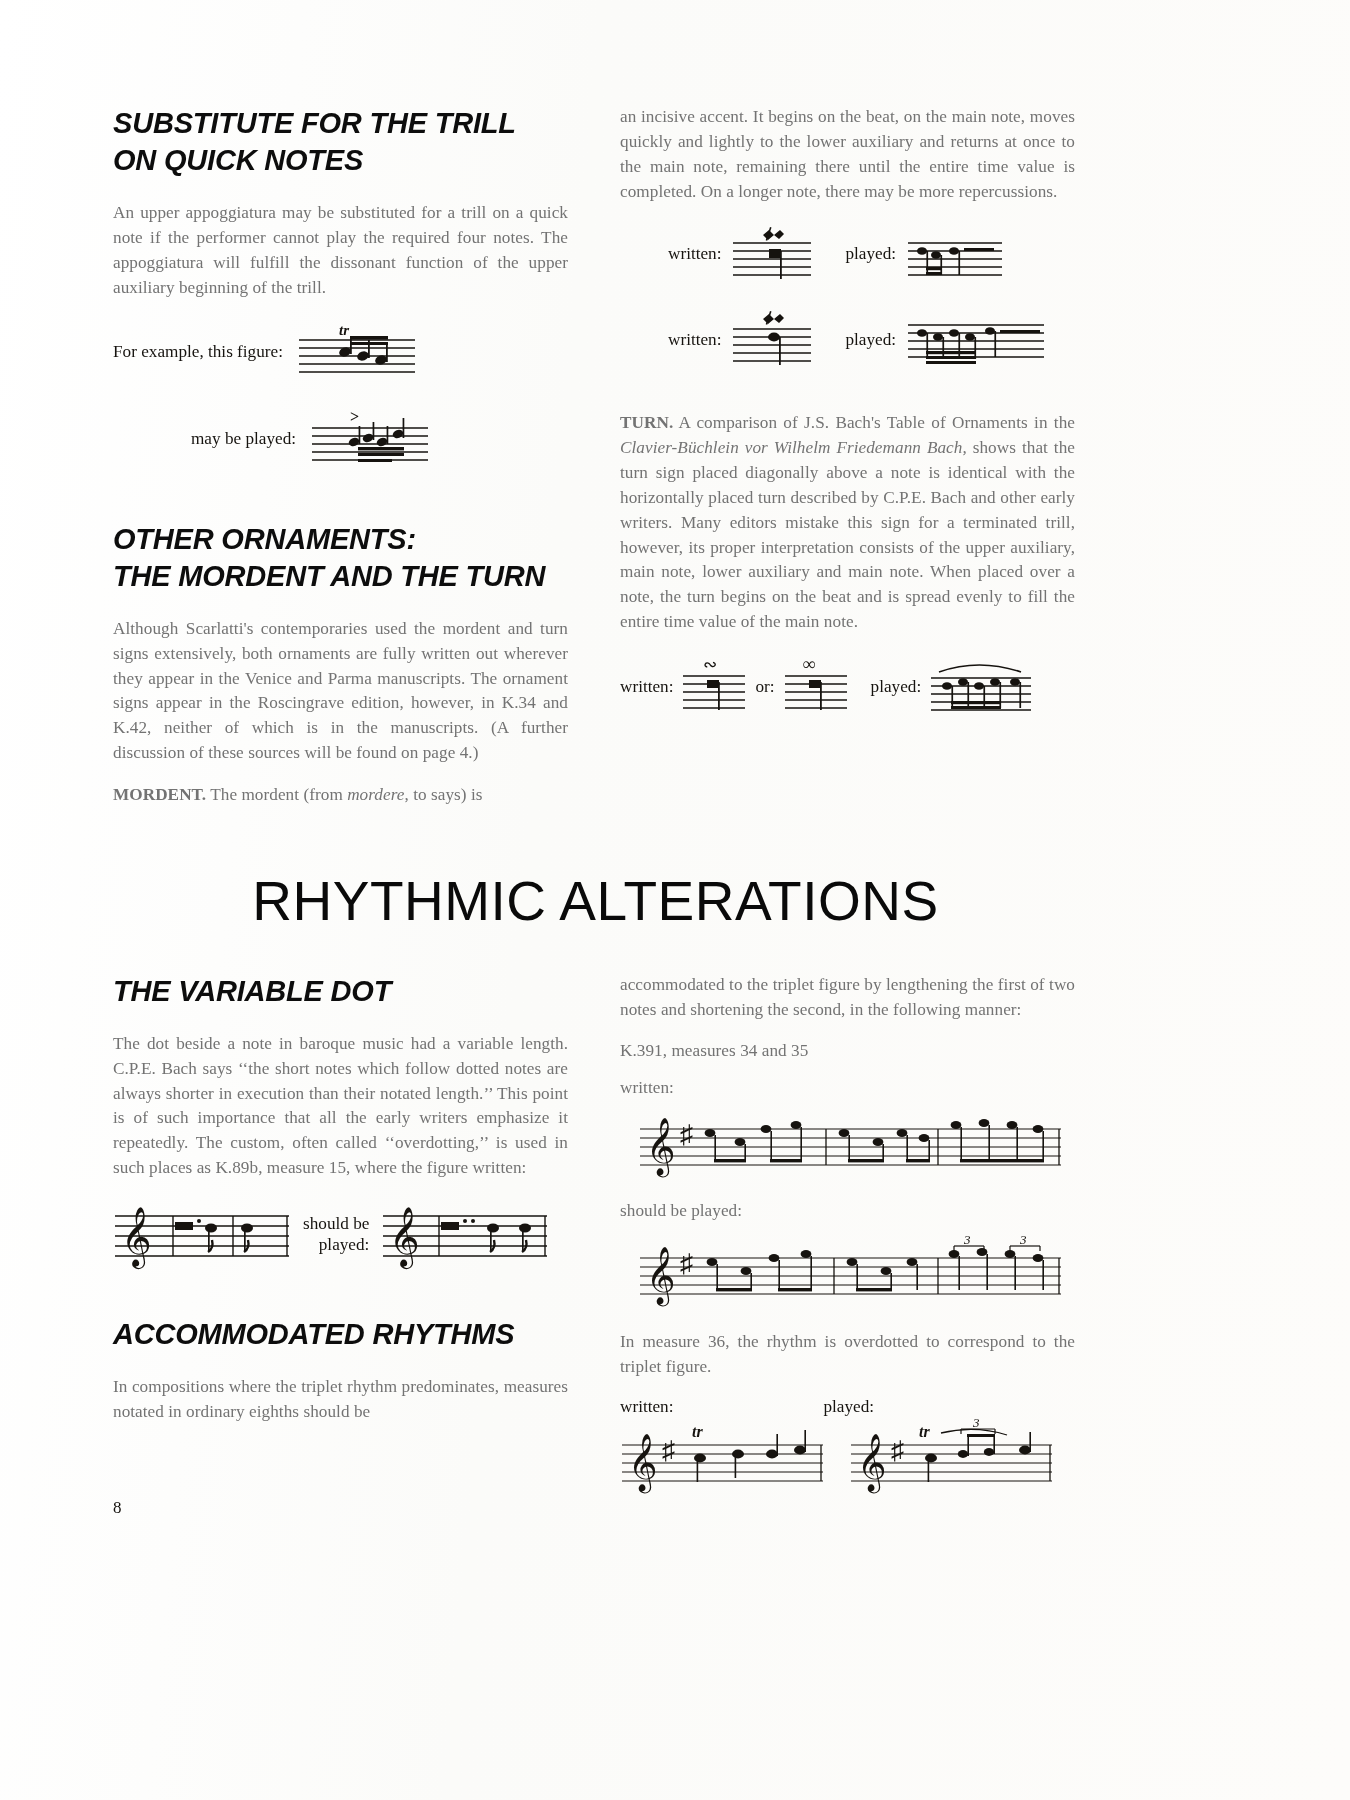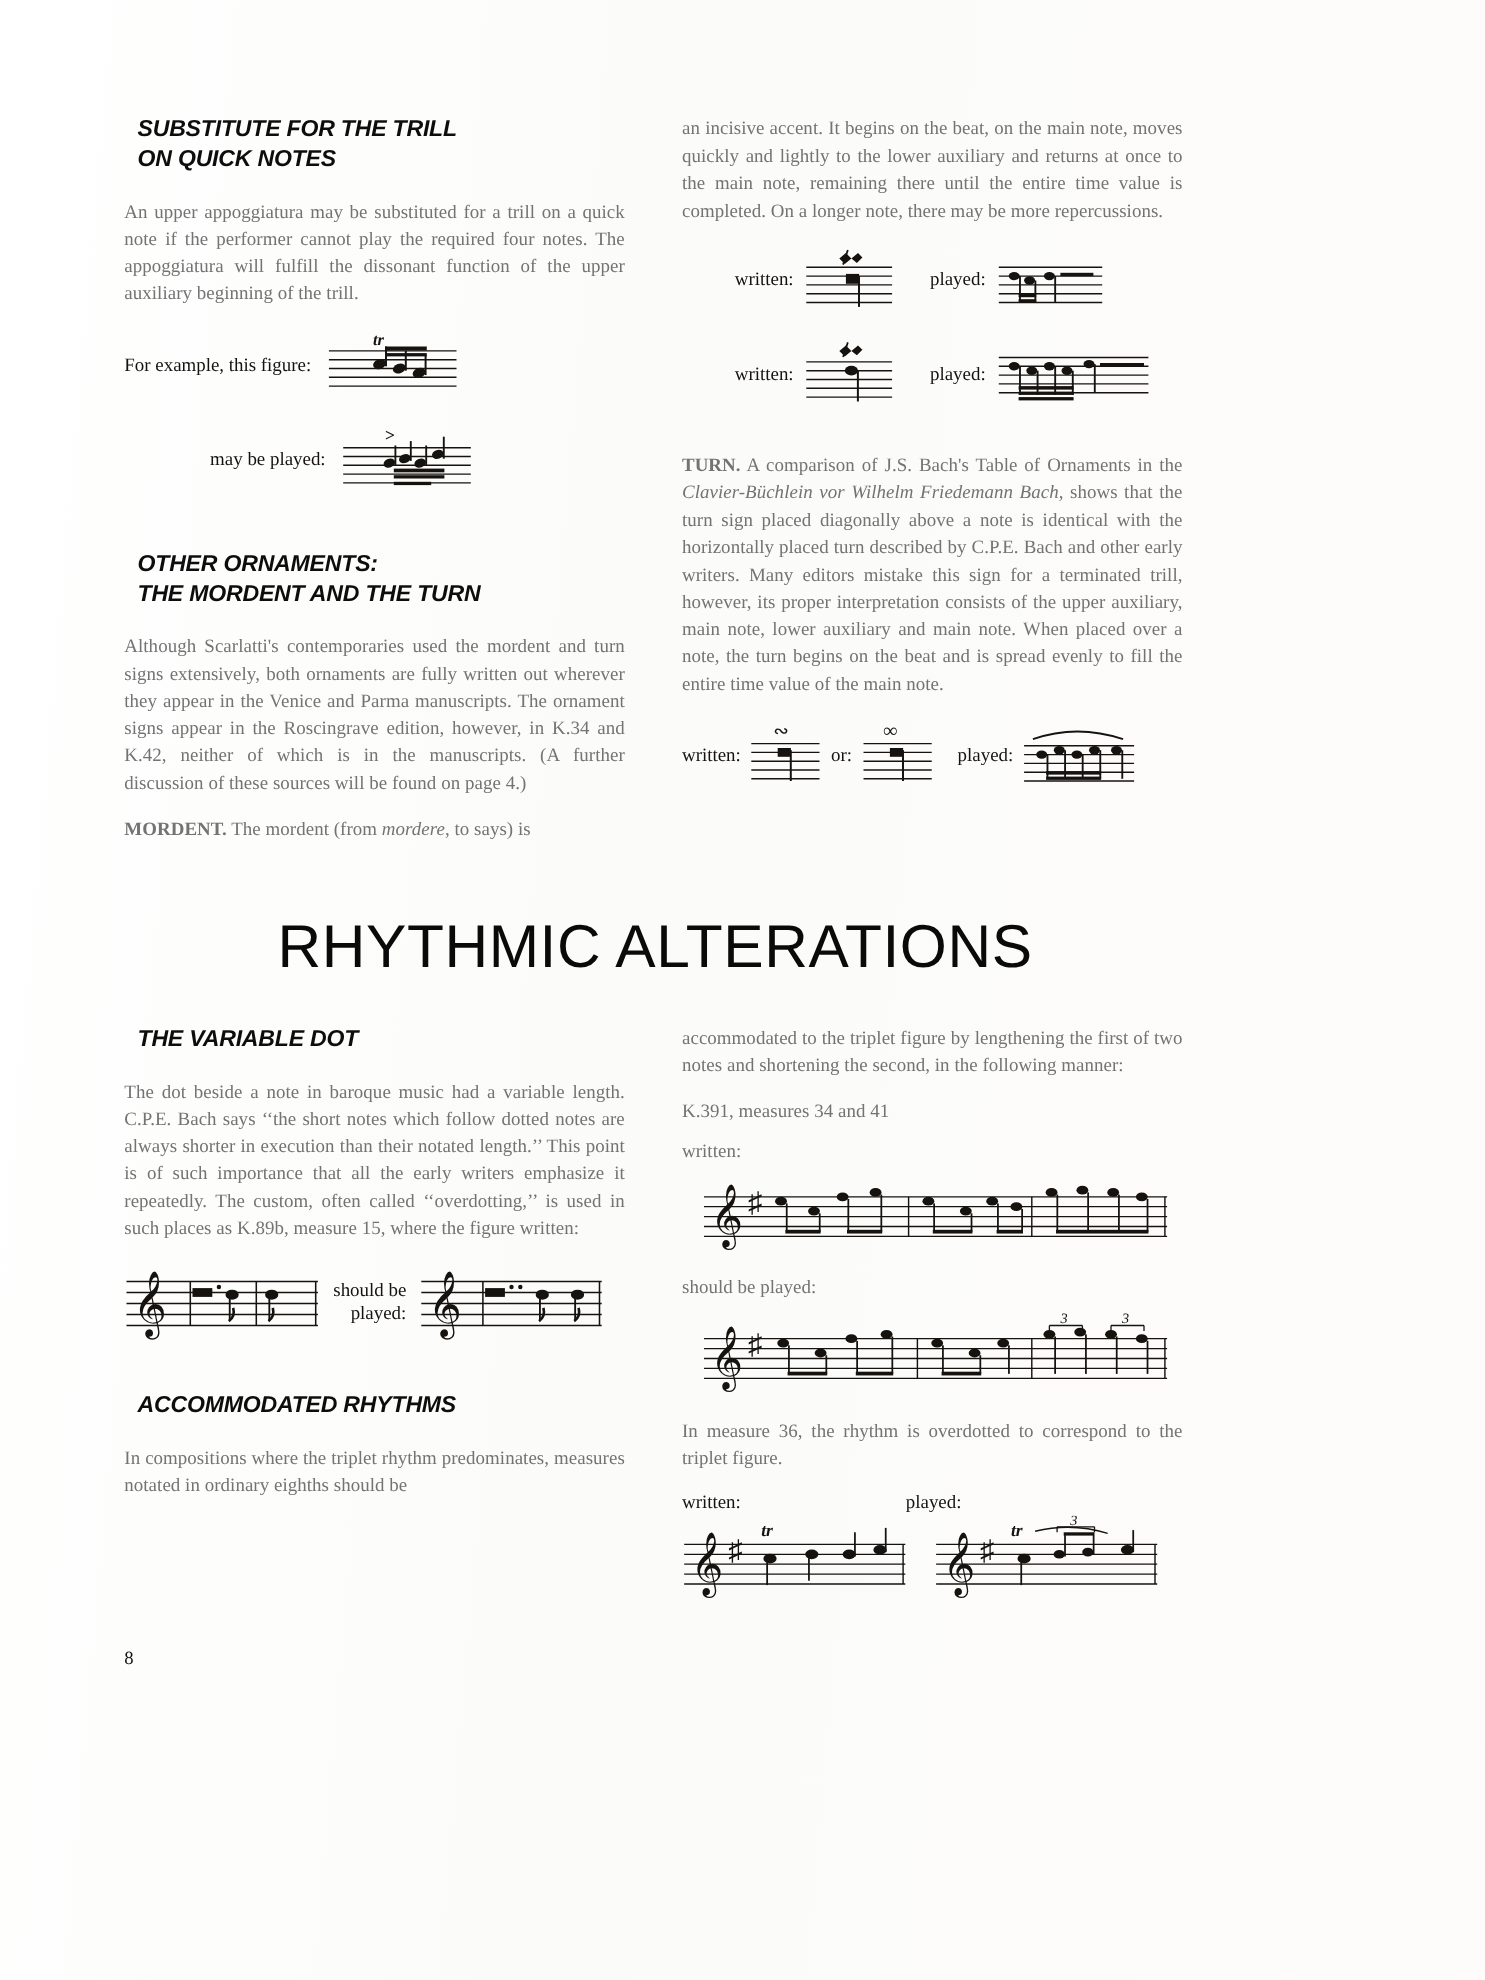--- a/index.html
+++ b/index.html
@@ -41,24 +41,24 @@
     align-items: flex-start;
   }
   .col {
     width: 455px;
   }
 
   h2.section {
     font-family: "Liberation Sans", sans-serif;
     font-style: italic;
     font-weight: bold;
-    font-size: 21px;
+    font-size: 29px;
     line-height: 1.28;
     letter-spacing: -0.2px;
-    margin: 0 0 22px 12px;
+    margin: 0 0 22px 0;
     color: #0d0d0d;
   }
 
   p.body {
     font-family: "Liberation Serif", serif;
     font-size: 17.2px;
     line-height: 1.445;
     text-align: justify;
     margin: 0 0 17px 0;
     color: #737373;
@@ -449,21 +449,21 @@
 
         <h2 class="section">ACCOMMODATED RHYTHMS</h2>
 
         <p class="body">In compositions where the triplet rhythm predominates, measures notated in ordinary eighths should be</p>
       </div>
 
       <div class="col">
 
         <p class="body">accommodated to the triplet figure by lengthening the first of two notes and shortening the second, in the following manner:</p>
 
-        <p class="body nojust" style="margin-bottom:12px;">K.391, measures 34 and 41</p>
+        <p class="body nojust" style="margin-bottom:12px;">K.391, measures 34 and 35</p>
 
         <p class="body nojust" style="margin-bottom:8px;">written:</p>
 
         <div class="staff" style="margin-bottom:14px; margin-left:18px;">
           <svg width="425" height="76" viewBox="0 0 425 76" aria-hidden="true">
             <g stroke="#16130f" stroke-width="1.2">
               <line x1="2" y1="20" x2="423" y2="20"></line>
               <line x1="2" y1="29" x2="423" y2="29"></line>
               <line x1="2" y1="38" x2="423" y2="38"></line>
               <line x1="2" y1="47" x2="423" y2="47"></line>

